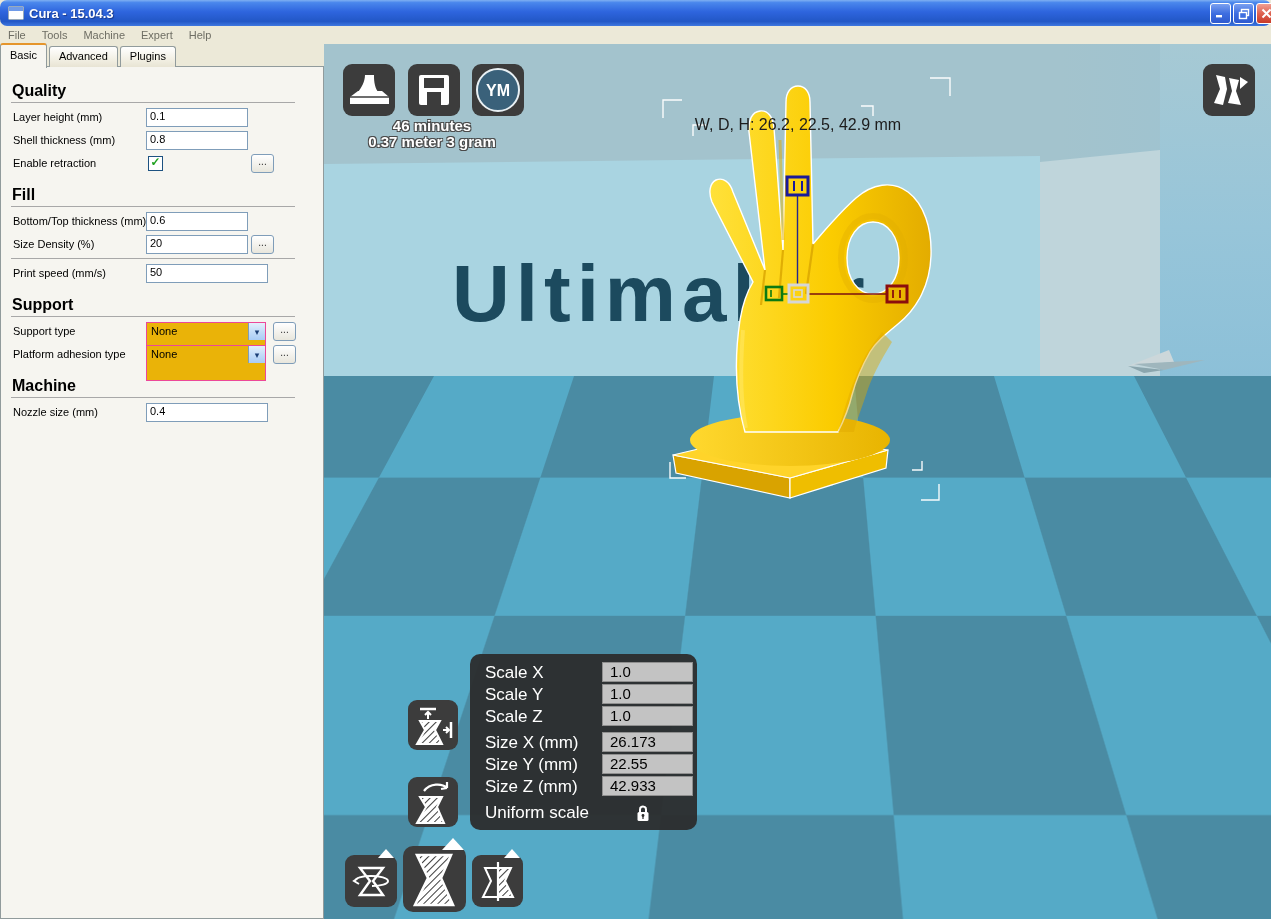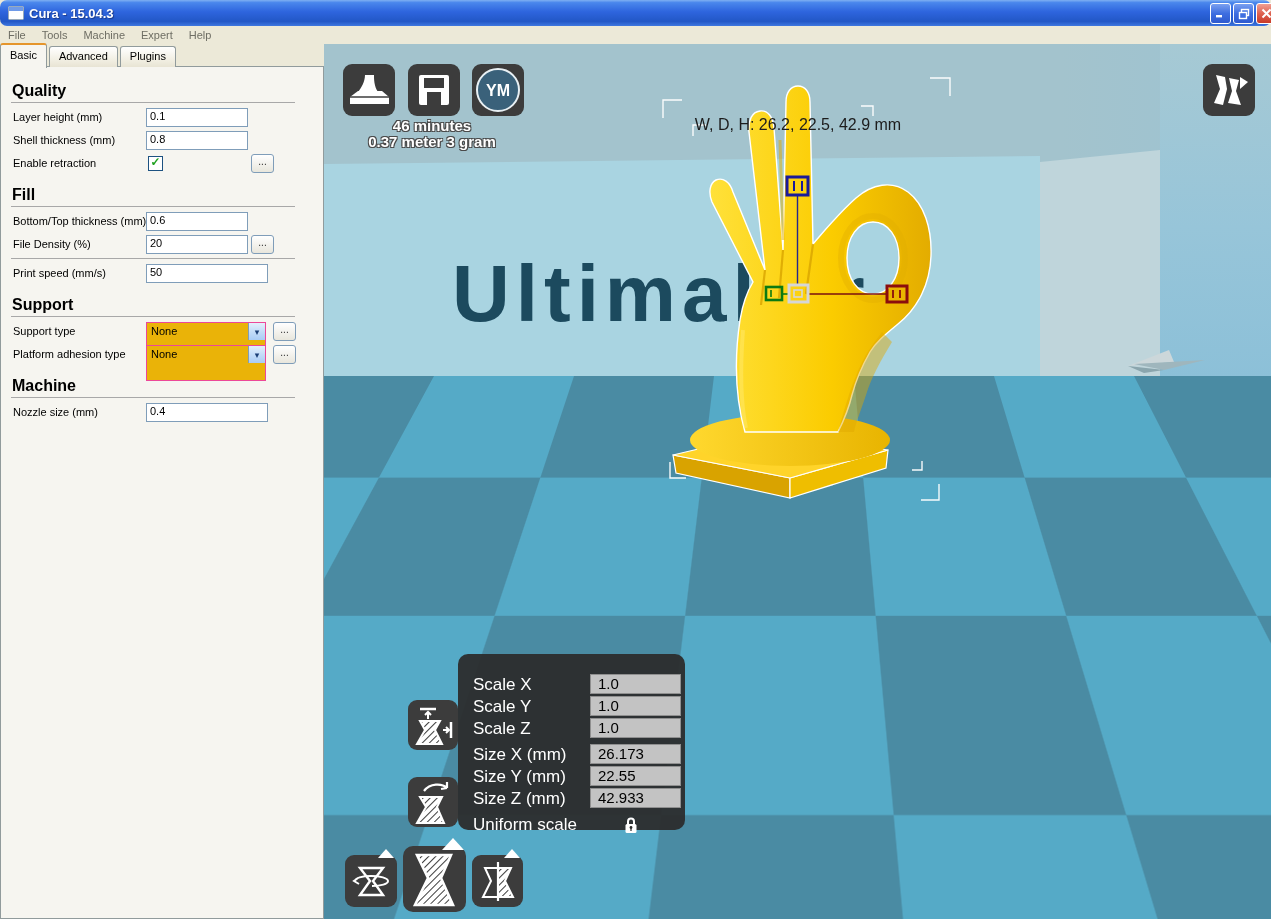--- a/index.html
+++ b/index.html
@@ -67,22 +67,22 @@
     font-size:16px;color:#1c1c1c;margin-top:44px;}
   .est{position:absolute;left:18px;top:74px;width:180px;text-align:center;z-index:6;
     font-size:15px;font-weight:bold;color:#fff;line-height:16px;
     text-shadow:-1px -1px 0 #4a4a4a,1px -1px 0 #4a4a4a,-1px 1px 0 #4a4a4a,1px 1px 0 #4a4a4a;}
   .tbtn{position:absolute;width:52px;height:52px;border-radius:9px;background:var(--button_dark);z-index:6;}
   .tbtn svg{position:absolute;left:0;top:0;}
   .corner-tri{position:absolute;right:3px;top:-6px;width:0;height:0;z-index:7;
     border-left:8px solid transparent;border-right:8px solid transparent;border-bottom:9px solid #fff;}
   .corner-tri.big{right:2px;top:-8px;border-left-width:11px;border-right-width:11px;border-bottom-width:12px;}
   
-  .scale-panel{position:absolute;left:134px;top:610px;width:227px;height:176px;z-index:8;
-    background:rgba(44,44,44,0.94);border-radius:10px;box-sizing:border-box;padding:20px 12px 0 15px;}
+  .scale-panel{position:absolute;left:146px;top:610px;width:227px;height:176px;z-index:8;
+    background:rgba(44,44,44,0.94);border-radius:10px;box-sizing:border-box;padding:8px 12px 0 15px;}
   .sp-row{position:relative;height:21px;margin-bottom:1px;}
   .sp-row.gap{margin-top:5px;}
   .sp-label{position:absolute;left:0;top:1px;font-size:17px;color:#fff;}
   .sp-field{position:absolute;left:117px;top:0;width:82px;height:18px;background:#C3C3C3;
     border:1px solid #8f8f8f;font-size:15px;color:#000;padding-left:7px;line-height:18px;}
   .sp-lock{position:absolute;left:150px;top:2px;}
 </style>
 </head>
 <body>
 
@@ -144,21 +144,21 @@
           <div class="xp-check">✓</div>
           <div class="xp-more pos-n">...</div>
         </div>
         <div class="sec-title">Fill</div>
         <div class="sec-rule"></div>
         <div class="srow">
           <span class="lbl">Bottom/Top thickness (mm)</span>
           <div class="xp-input narrow">0.6</div>
         </div>
         <div class="srow">
-          <span class="lbl">File Density (%)</span>
+          <span class="lbl">Size Density (%)</span>
           <div class="xp-input narrow">20</div>
           <div class="xp-more pos-n">...</div>
         </div>
         <div class="sec-rule"></div>
         <div class="srow">
           <span class="lbl">Print speed (mm/s)</span>
           <div class="xp-input wide">50</div>
         </div>
         <div class="sec-title">Support</div>
         <div class="sec-rule"></div>

